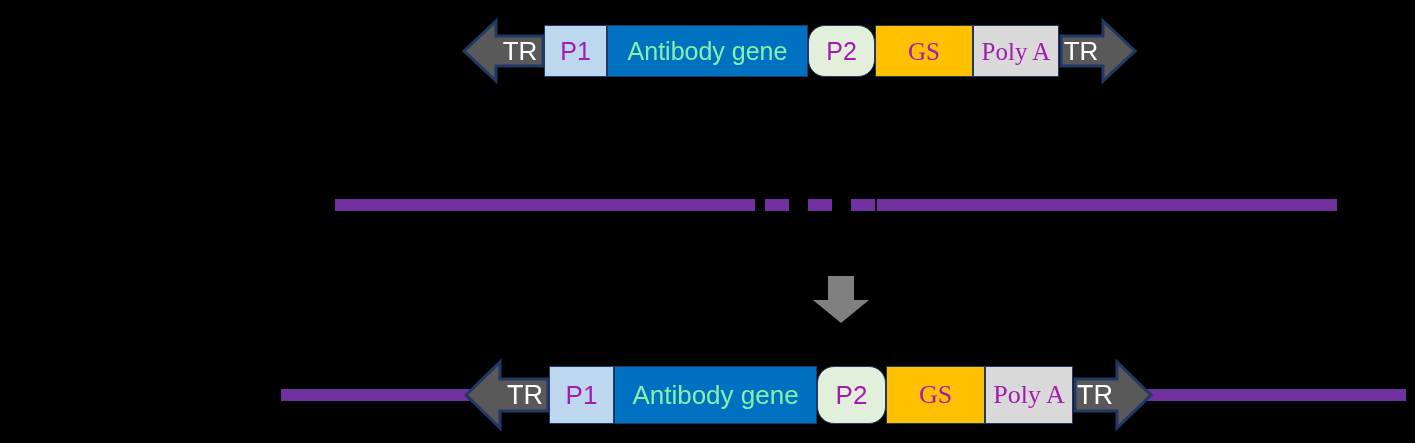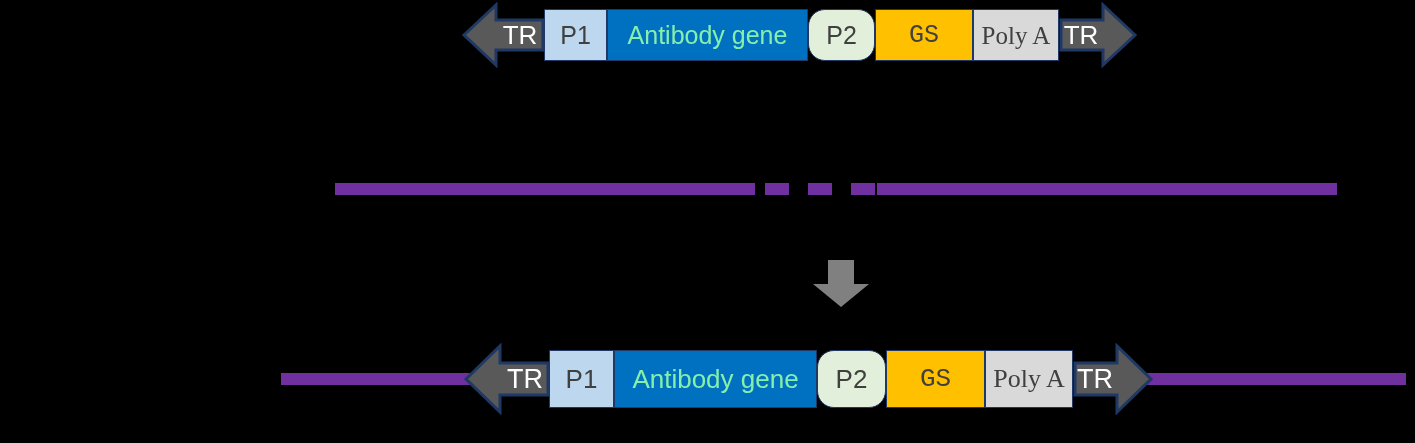--- a/index.html
+++ b/index.html
@@ -11,20 +11,21 @@
     width: 1415px;
     height: 443px;
     position: relative;
     overflow: hidden;
     font-family: "Liberation Sans", sans-serif;
   }
 
   .stage {
     position: absolute;
     inset: 0;
+    margin-top: 16px;
   }
 
   
   .construct {
     position: absolute;
     display: flex;
     align-items: stretch;
   }
 
   .tr-arrow {
@@ -47,30 +48,30 @@
     pointer-events: none;
     line-height: 1;
   }
 
   .seg {
     box-sizing: border-box;
     border: 1.5px solid #1F3864;
     display: flex;
     align-items: center;
     justify-content: center;
-    color: #404040;
+    color: #a21caf;
     line-height: 1;
     white-space: nowrap;
   }
   .seg + .seg { border-left-width: 1.5px; }
 
   .seg-p1   { background: #BDD7EE; }
   .seg-gene { background: #0070C0; color: #86efac; }
   .seg-p2   { background: #E2EFDA; border-radius: 17px; }
-  .seg-gs   { background: #FFC000; font-family: Liberation Mono, monospace; }
+  .seg-gs   { background: #FFC000; font-family: Liberation Serif, serif; }
   .seg-polya{ background: #D9D9D9; font-family: Liberation Serif, serif; }
 
   
   .dna {
     position: absolute;
     background: #7030A0;
   }
   .dna-dash-row {
     position: absolute;
     display: flex;

